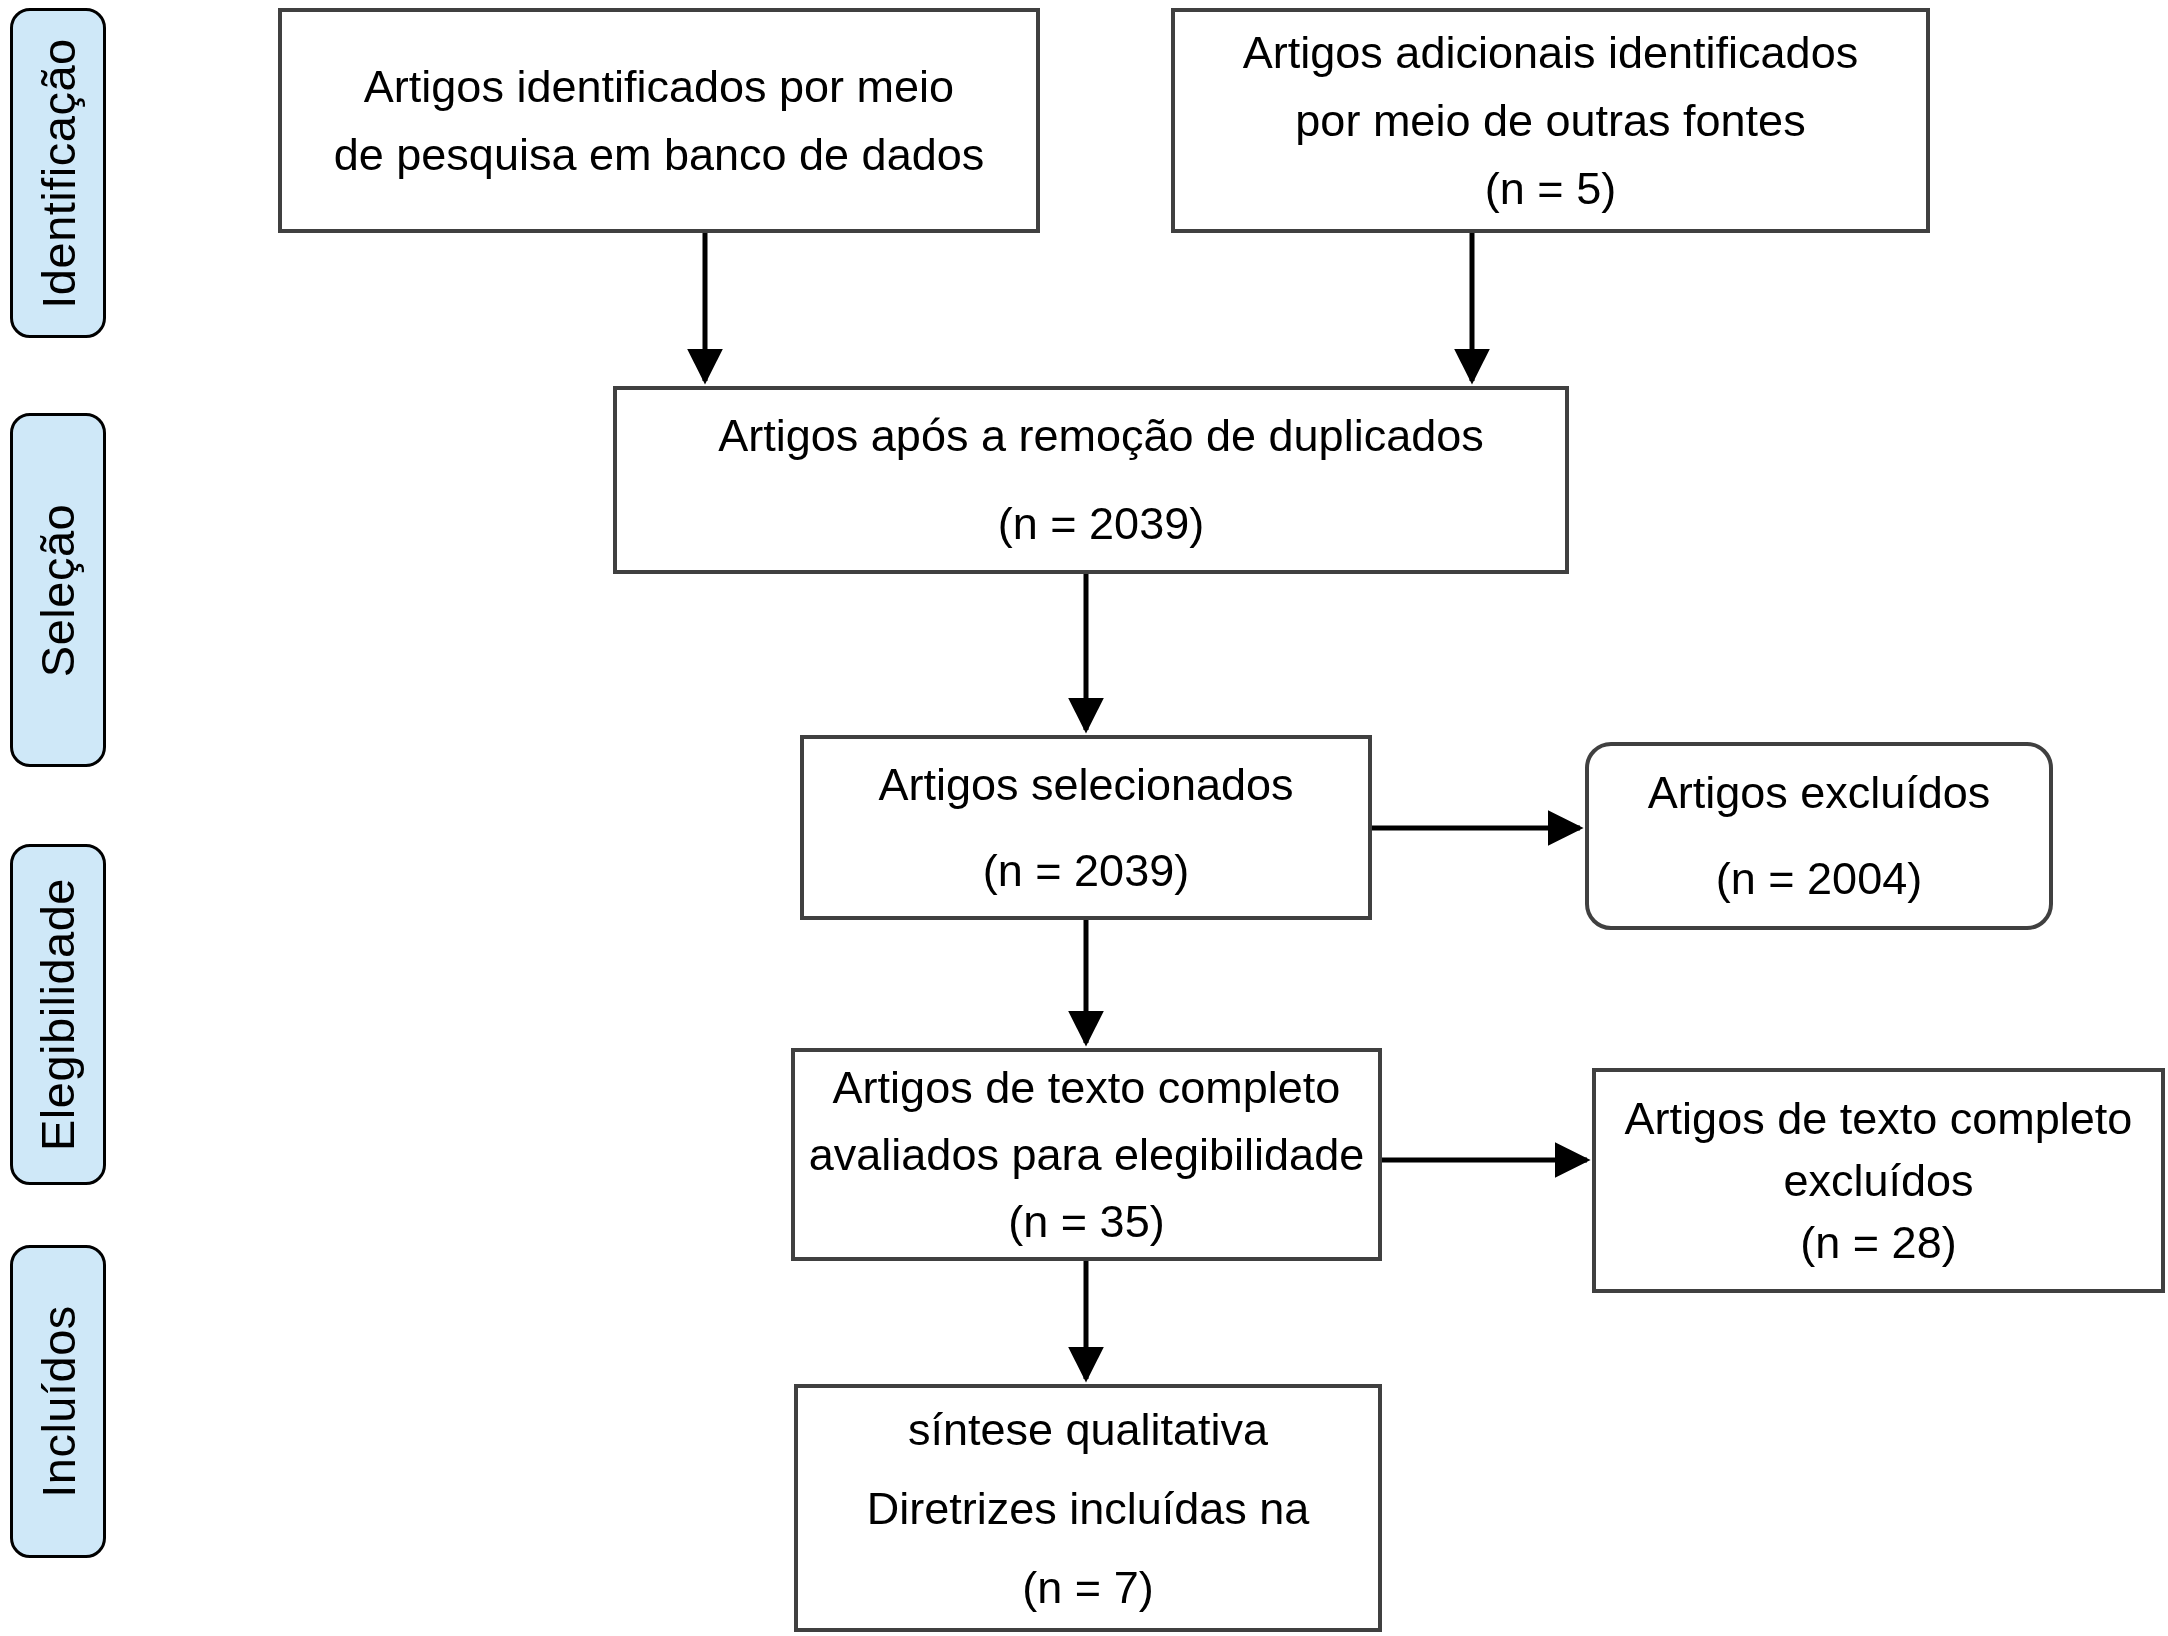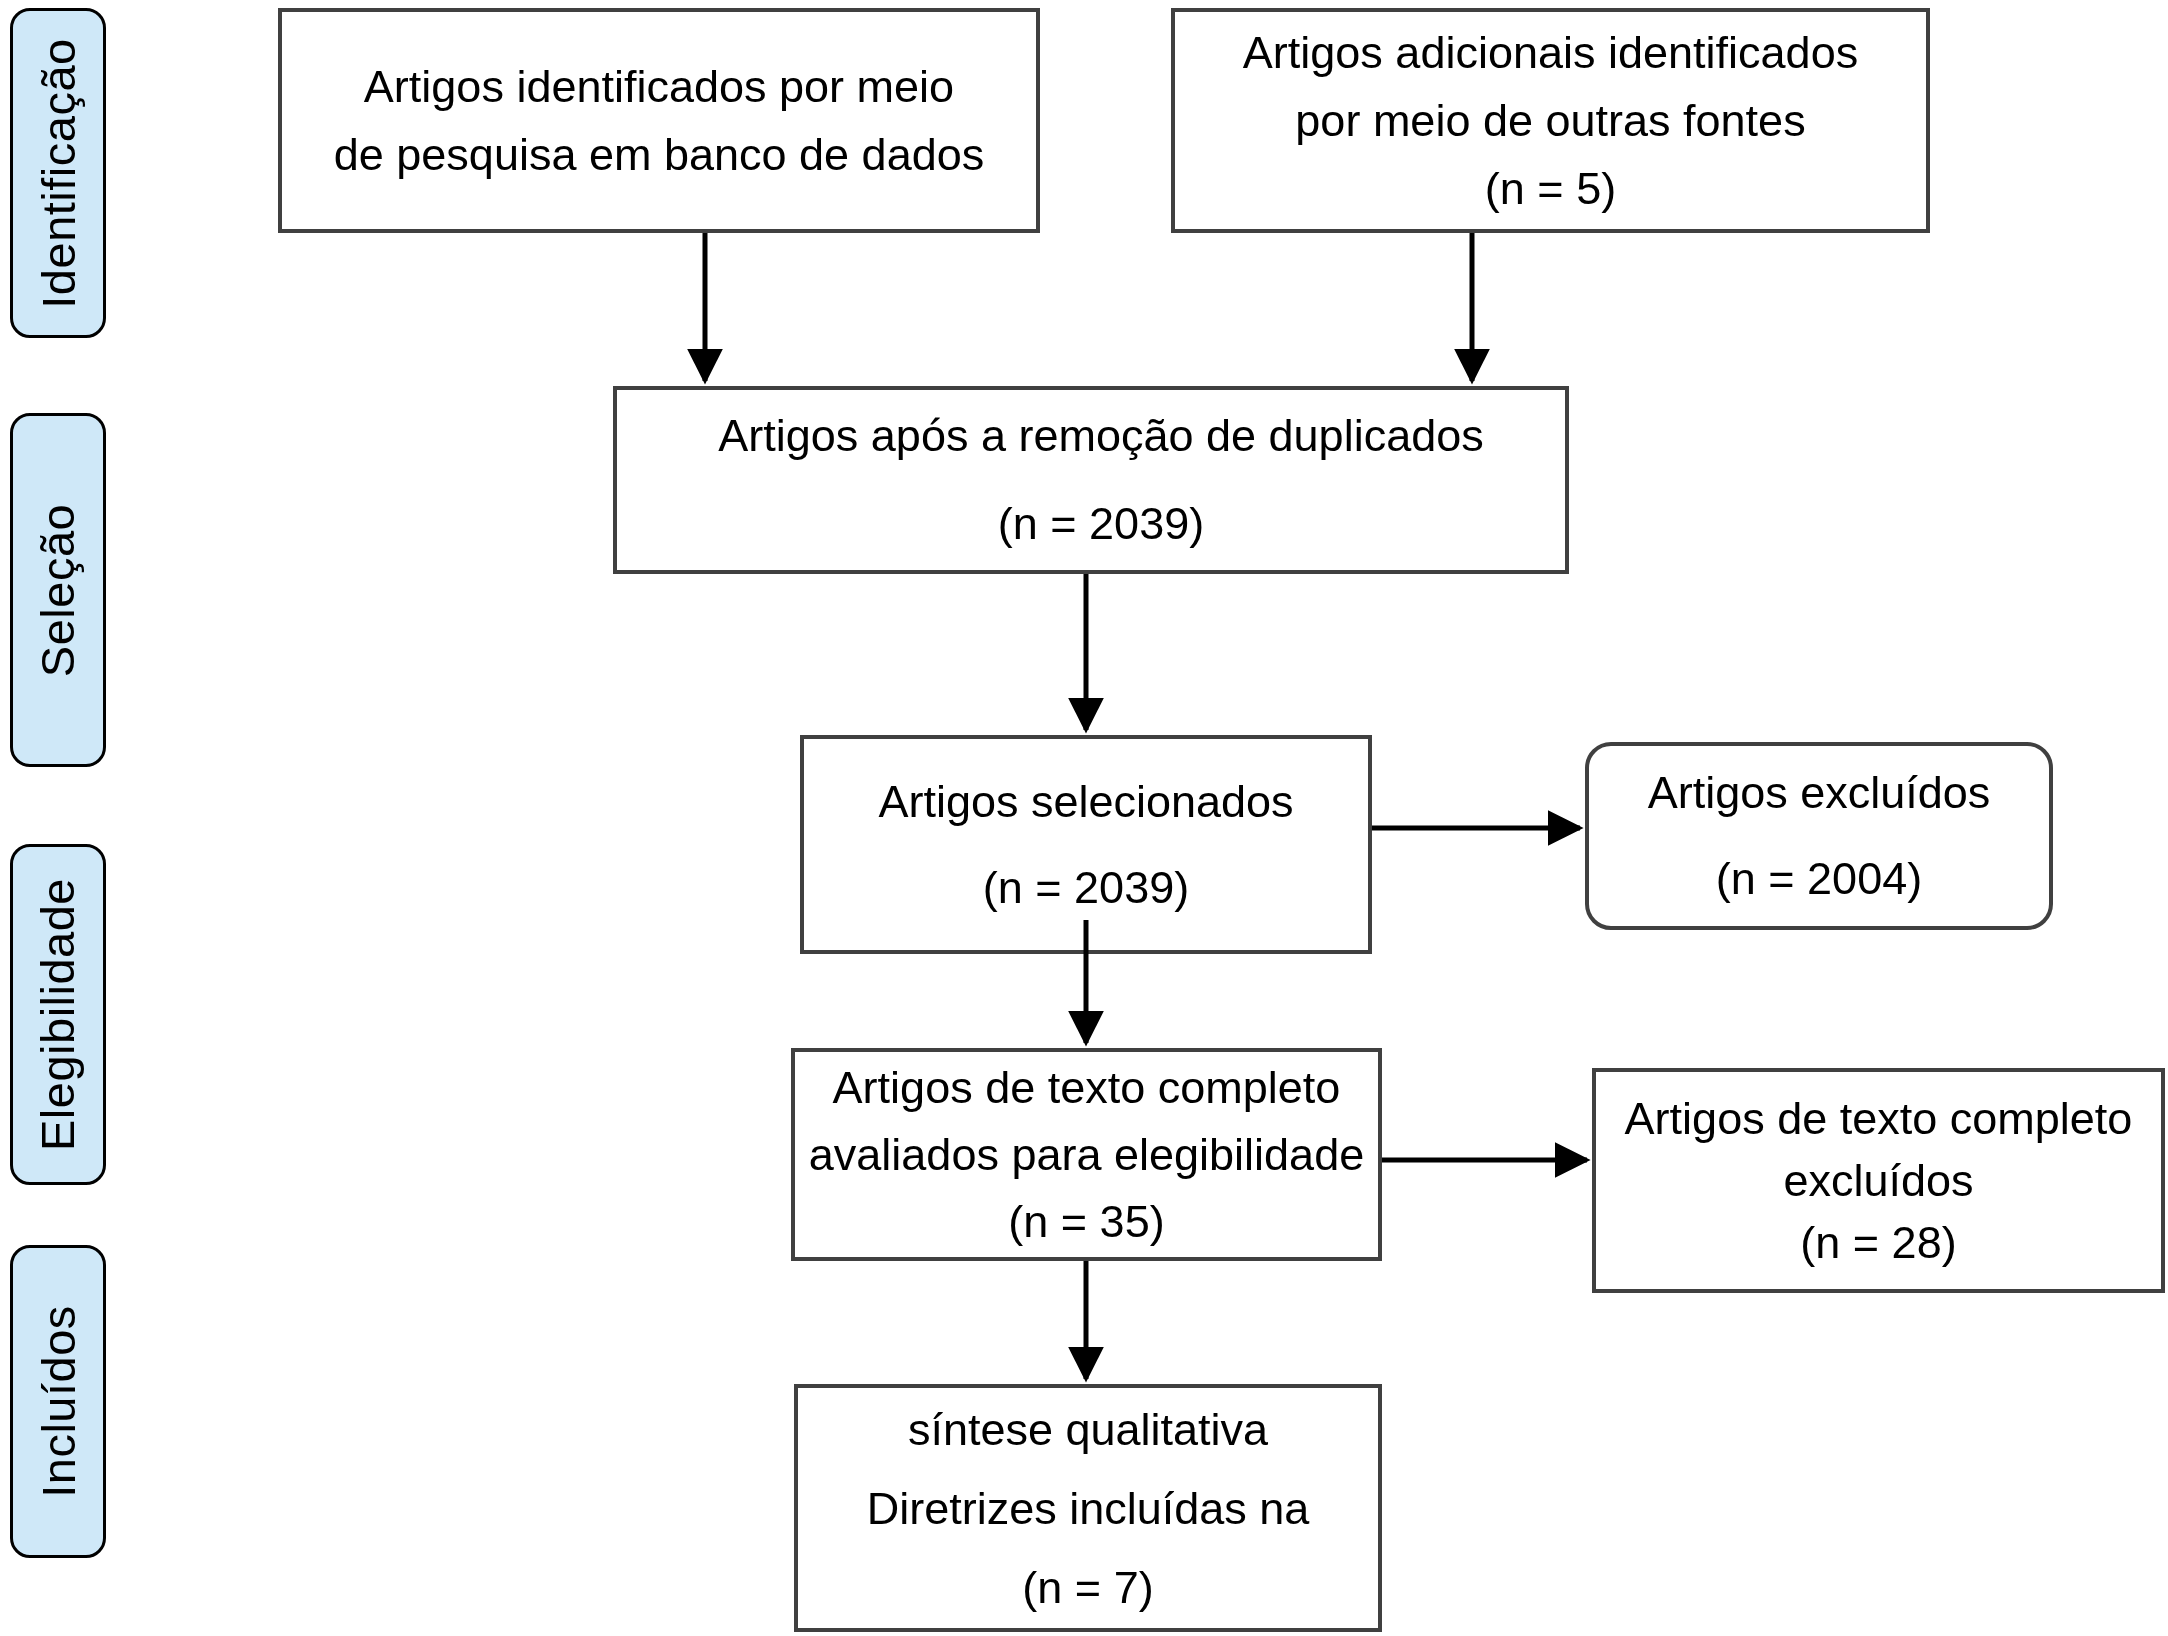--- a/index.html
+++ b/index.html
@@ -59,21 +59,21 @@
 
   #box-identified-database        { left: 278px;  top: 8px;    width: 762px; height: 225px; }
   #box-identified-database .line  { line-height: 68px; }
 
   #box-identified-other-sources   { left: 1171px; top: 8px;    width: 759px; height: 225px; }
   #box-identified-other-sources .line { line-height: 68px; }
 
   #box-after-duplicates           { left: 613px;  top: 386px;  width: 956px; height: 188px; }
   #box-after-duplicates .line     { line-height: 88px; padding-left: 20px; }
 
-  #box-screened                   { left: 800px;  top: 735px;  width: 572px; height: 219px; }
+  #box-screened                   { left: 800px;  top: 735px;  width: 572px; height: 185px; }
   #box-screened .line             { line-height: 86px; }
 
   #box-excluded                   { left: 1585px; top: 742px;  width: 468px; height: 188px; border-radius: 26px; }
   #box-excluded .line             { line-height: 86px; }
 
   #box-fulltext-assessed          { left: 791px;  top: 1048px; width: 591px; height: 213px; }
   #box-fulltext-assessed .line    { line-height: 67px; }
 
   #box-fulltext-excluded          { left: 1592px; top: 1068px; width: 573px; height: 225px; }
   #box-fulltext-excluded .line    { line-height: 62px; }

